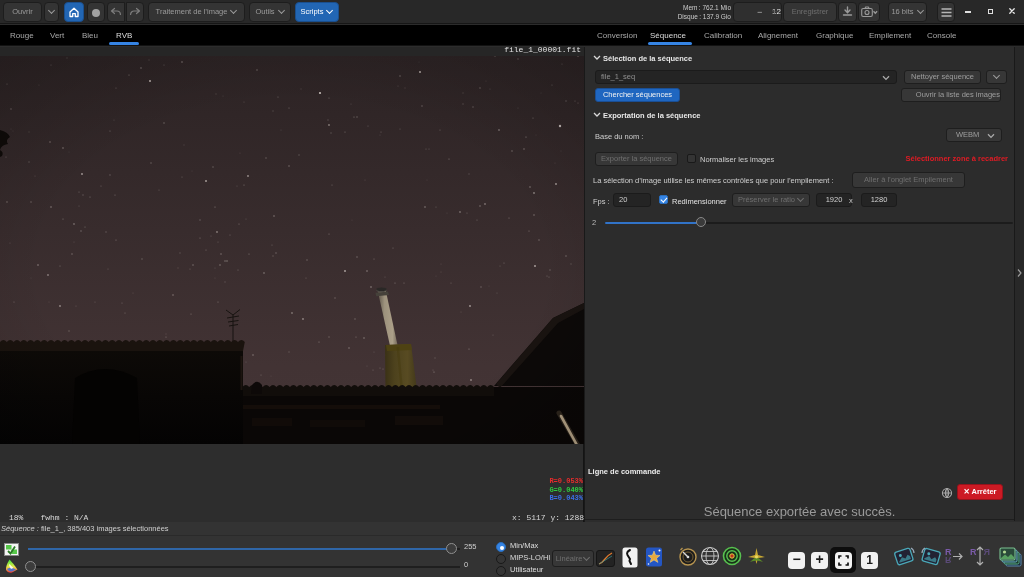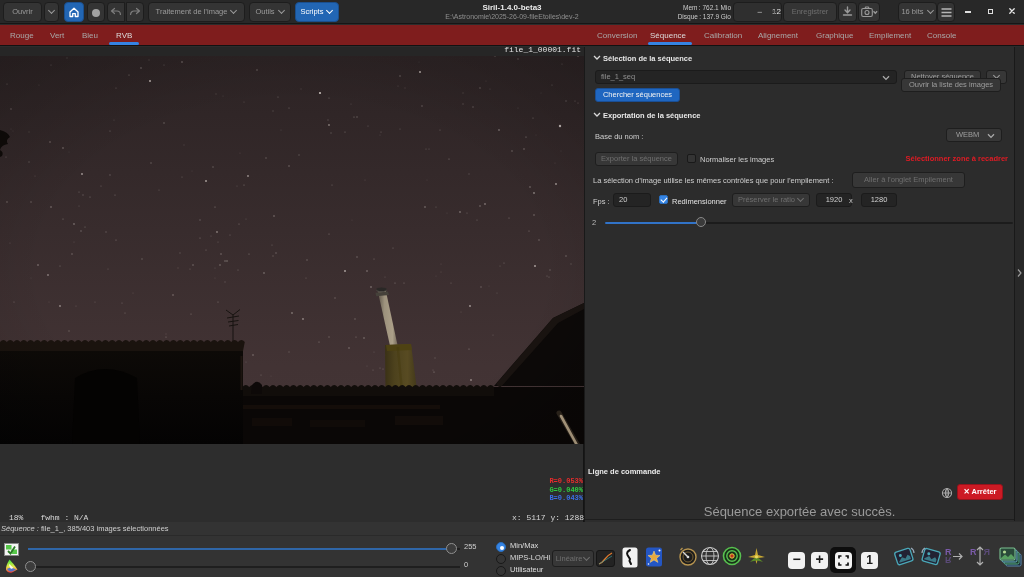--- a/index.html
+++ b/index.html
@@ -8,21 +8,21 @@
 #app{position:relative;width:1024px;height:577px;background:#2c2c2c;overflow:hidden}
 #hdr{position:absolute;left:0;top:0;width:1024px;height:24px;background:#282828;border-bottom:1px solid #161616}
 .hbtn{position:absolute;top:2px;height:20px;background:#343434;border:1px solid #1d1d1d;border-radius:4px;color:#9b9b9b;font-size:7.5px;line-height:18px;text-align:center;white-space:nowrap}
 .hbtn.blue{background:#2266b4;color:#fff;border-color:#1b4f8d}
 .chev{display:inline-block;width:7px;height:7px;position:relative;top:0px;margin-left:3px}
 .chev:before{content:"";position:absolute;left:1px;top:1px;width:4px;height:4px;border-right:1.4px solid currentColor;border-bottom:1.4px solid currentColor;transform:rotate(45deg)}
 #title{position:absolute;left:340px;width:344px;top:0;text-align:center;white-space:nowrap}
 #title .t1{font-size:8px;font-weight:bold;color:#ececec;line-height:9px;margin-top:3px}
 #title .t2{font-size:7px;color:#8f8f8f;line-height:9px}
 #memblk{position:absolute;right:293px;top:3px;text-align:right;font-size:6.5px;color:#cdcdcd;line-height:9px;white-space:nowrap}
-#tabs{position:absolute;left:0;top:25px;width:1024px;height:21px;background:#7f1d1d;border-bottom:1px solid #121212}
+#tabs{position:absolute;left:0;top:25px;width:1024px;height:21px;background:#000000;border-bottom:1px solid #121212}
 .tab{position:absolute;top:6px;font-size:8px;color:#a9a9a9;white-space:nowrap}
 .tab.on{color:#dcdcdc}
 .tabu{position:absolute;height:3px;background:#3584e4;border-radius:2px;top:17px}
 #canvas{position:absolute;left:0;top:47px;width:584px;height:475px;background:#2d2d2d;border-right:1px solid #141414}
 #topstrip{position:absolute;left:0;top:0;width:584px;height:9px;background:#262626}
 #photo{position:absolute;left:0;top:9px;width:584px;height:388px}
 .mono{font-family:"Liberation Mono",monospace}
 #fitname{position:absolute;right:2px;top:-2px;font-size:8px;color:#e2e2e2}
 #rgbtxt{position:absolute;right:0px;top:430px;font-size:7px;line-height:8.6px;text-align:right;font-weight:bold}
 #statline{position:absolute;left:0px;top:466px;width:584px;font-size:8px;color:#d8d8d8}
@@ -58,37 +58,33 @@
   <div class="hbtn" style="left:87px;width:18px;"><span style="display:inline-block;width:8px;height:8px;border-radius:50%;background:#a2a2a2;margin-top:6px"></span></div>
   <div class="hbtn" style="left:107px;width:18px;border-top-right-radius:0;border-bottom-right-radius:0"><svg width="12" height="11" viewBox="0 0 12 11" style="margin-top:4px">
           <path d="M4.5 1.5 L1.5 4 L4.5 6.5 M1.5 4 H7 a3.4 3.4 0 0 1 3.4 3.4" fill="none" stroke="#7e7e7e" stroke-width="1.2" stroke-linecap="round" stroke-linejoin="round"></path>
         </svg></div>
   <div class="hbtn" style="left:126px;width:18px;border-top-left-radius:0;border-bottom-left-radius:0"><svg width="12" height="11" viewBox="0 0 12 11" style="margin-top:4px">
           <path d="M7.5 1.5 L10.5 4 L7.5 6.5 M10.5 4 H5 a3.4 3.4 0 0 0-3.4 3.4" fill="none" stroke="#7e7e7e" stroke-width="1.2" stroke-linecap="round" stroke-linejoin="round"></path>
         </svg></div>
   <div class="hbtn" style="left:148px;width:97px;">Traitement de l’image<span class="chev"></span></div>
   <div class="hbtn" style="left:249px;width:42px;">Outils<span class="chev"></span></div>
   <div class="hbtn blue" style="left:295px;width:44px;">Scripts<span class="chev"></span></div>
-  <div id="title">
-        <div class="t1">Siril-1.4.0-beta3</div>
-        <div class="t2">E:\Astronomie\2025-26-09-fileEtoiles\dev-2</div>
-      </div>
   <div id="memblk">Mem : 762.1 Mio<br>Disque : 137.9 Gio</div>
   <div class="hbtn" style="left:733px;width:49px;background:#2f2f2f;text-align:right;padding-left:5px;color:#e0e0e0;font-size:8px">12<span style="color:#bdbdbd;position:absolute;left:23px;top:0px;font-size:9px">−</span><span style="color:#555;position:absolute;left:38px;top:0px;font-size:9px">+</span></div>
   <div class="hbtn" style="left:783px;width:54px;color:#6e6e6e">Enregistrer</div>
   <div class="hbtn" style="left:838px;width:19px;"><svg width="11" height="12" viewBox="0 0 11 12" style="margin-top:3px">
           <path d="M5.5 1 V6 M3 4 L5.5 6.7 L8 4 M1.5 9 H9.5" fill="none" stroke="#9a9a9a" stroke-width="1.4" stroke-linecap="round"></path>
         </svg></div>
   <div class="hbtn" style="left:858px;width:22px;padding-top:1px"><svg width="17" height="12" viewBox="0 0 17 12" style="margin-top:2px">
           <rect x="0.7" y="2.5" width="10.6" height="8" rx="1.5" fill="none" stroke="#9a9a9a" stroke-width="1.1"></rect>
           <circle cx="6" cy="6.5" r="2" fill="none" stroke="#9a9a9a" stroke-width="1.1"></circle>
           <path d="M3.8 2.5 L4.7 1 H7.3 L8.2 2.5" fill="none" stroke="#9a9a9a" stroke-width="1.1"></path>
           <path d="M12.5 5.2 l1.8 2 1.8-2" fill="none" stroke="#9a9a9a" stroke-width="1.3"></path>
         </svg></div>
-  <div class="hbtn" style="left:888px;width:39px;margin-left:10px;">16 bits<span class="chev"></span></div>
+  <div class="hbtn" style="left:888px;width:39px;">16 bits<span class="chev"></span></div>
   <div class="hbtn" style="left:937px;width:18px;"><svg width="11" height="9" viewBox="0 0 11 9" style="margin-top:5px">
           <path d="M0.5 1 H10.5 M0.5 4.5 H10.5 M0.5 8 H10.5" stroke="#b5b5b5" stroke-width="1.4"></path>
         </svg></div>
   <div class="abs" style="left:965px;top:11px;width:6px;height:1.6px;background:#dfdfdf"></div>
   <div class="abs" style="left:988px;top:9px;width:5px;height:5px;border:1.1px solid #dfdfdf"></div>
   <svg class="abs" style="left:1009px;top:8px" width="6" height="6" viewBox="0 0 6 6">
         <path d="M0.8 0.8 L5.2 5.2 M5.2 0.8 L0.8 5.2" stroke="#e6e6e6" stroke-width="1.3" stroke-linecap="round"></path>
       </svg>
 </div>
 
@@ -425,21 +421,21 @@
 <div id="panel">
   <div class="sechdr" style="left:8px;top:7px"><svg width="8" height="7" viewBox="0 0 8 7" style="margin-right:2px">
           <path d="M1 2 L4 5 L7 2" fill="none" stroke="#d9d9d9" stroke-width="1.3"></path>
         </svg>Sélection de la séquence</div>
 <div class="entry" style="left:10px;top:23px;width:302px;color:#8f8f8f">file_1_seq<svg width="8" height="6" viewBox="0 0 8 6" style="position:absolute;right:6px;top:4px">
           <path d="M1 1.2 L4 4.4 L7 1.2" fill="none" stroke="#aaa" stroke-width="1.3"></path>
         </svg></div>
 <div class="pbtn" style="left:319px;top:23px;width:77px;">Nettoyer séquence</div>
 <div class="pbtn" style="left:401px;top:23px;width:21px;"><span class="chev" style="margin-left:0"></span></div>
 <div class="pbtn blue" style="left:10px;top:41px;width:85px;">Chercher séquences</div>
-<div class="pbtn" style="left:316px;top:31px;width:100px;">Ouvrir la liste des images</div>
+<div class="pbtn" style="left:316px;top:41px;width:100px;text-align:right;">Ouvrir la liste des images</div>
 <div class="sechdr" style="left:8px;top:64px"><svg width="8" height="7" viewBox="0 0 8 7" style="margin-right:2px">
           <path d="M1 2 L4 5 L7 2" fill="none" stroke="#d9d9d9" stroke-width="1.3"></path>
         </svg>Exportation de la séquence</div>
 <div class="lbl" style="left:10px;top:85px">Base du nom :</div>
 <div class="pbtn" style="left:361px;top:81px;width:56px;text-align:left;padding-left:9px">WEBM<svg width="8" height="6" viewBox="0 0 8 6" style="position:absolute;right:6px;top:4px">
           <path d="M1 1.2 L4 4.4 L7 1.2" fill="none" stroke="#aaa" stroke-width="1.3"></path>
         </svg></div>
 <div class="pbtn dis" style="left:10px;top:105px;width:83px;">Exporter la séquence</div>
 <div class="cb" style="left:102px;top:107px"></div>
 <div class="lbl" style="left:115px;top:108px">Normaliser les images</div>

